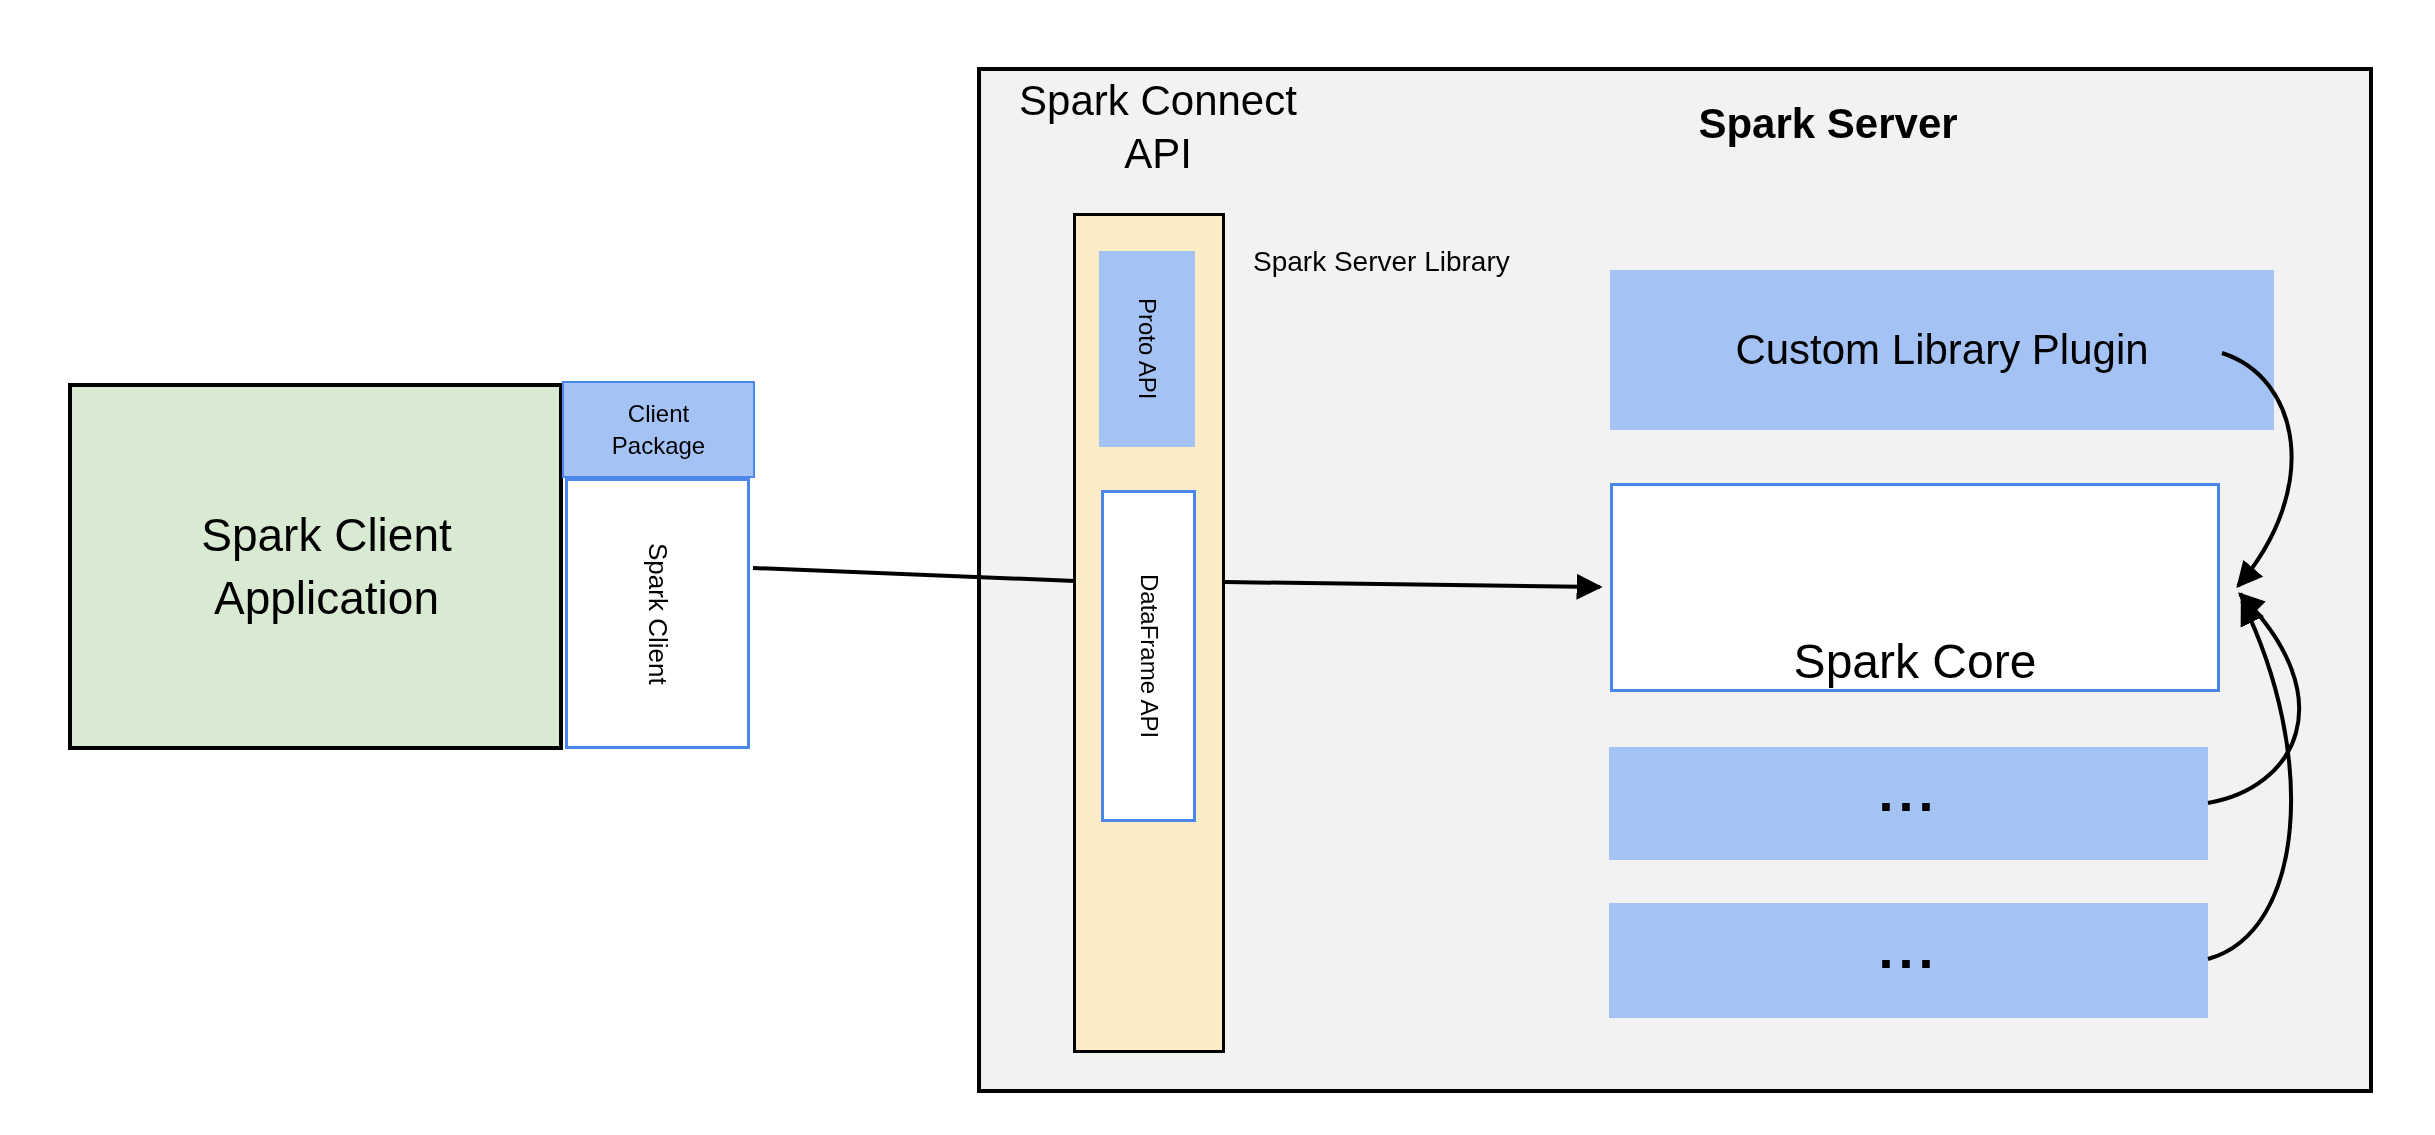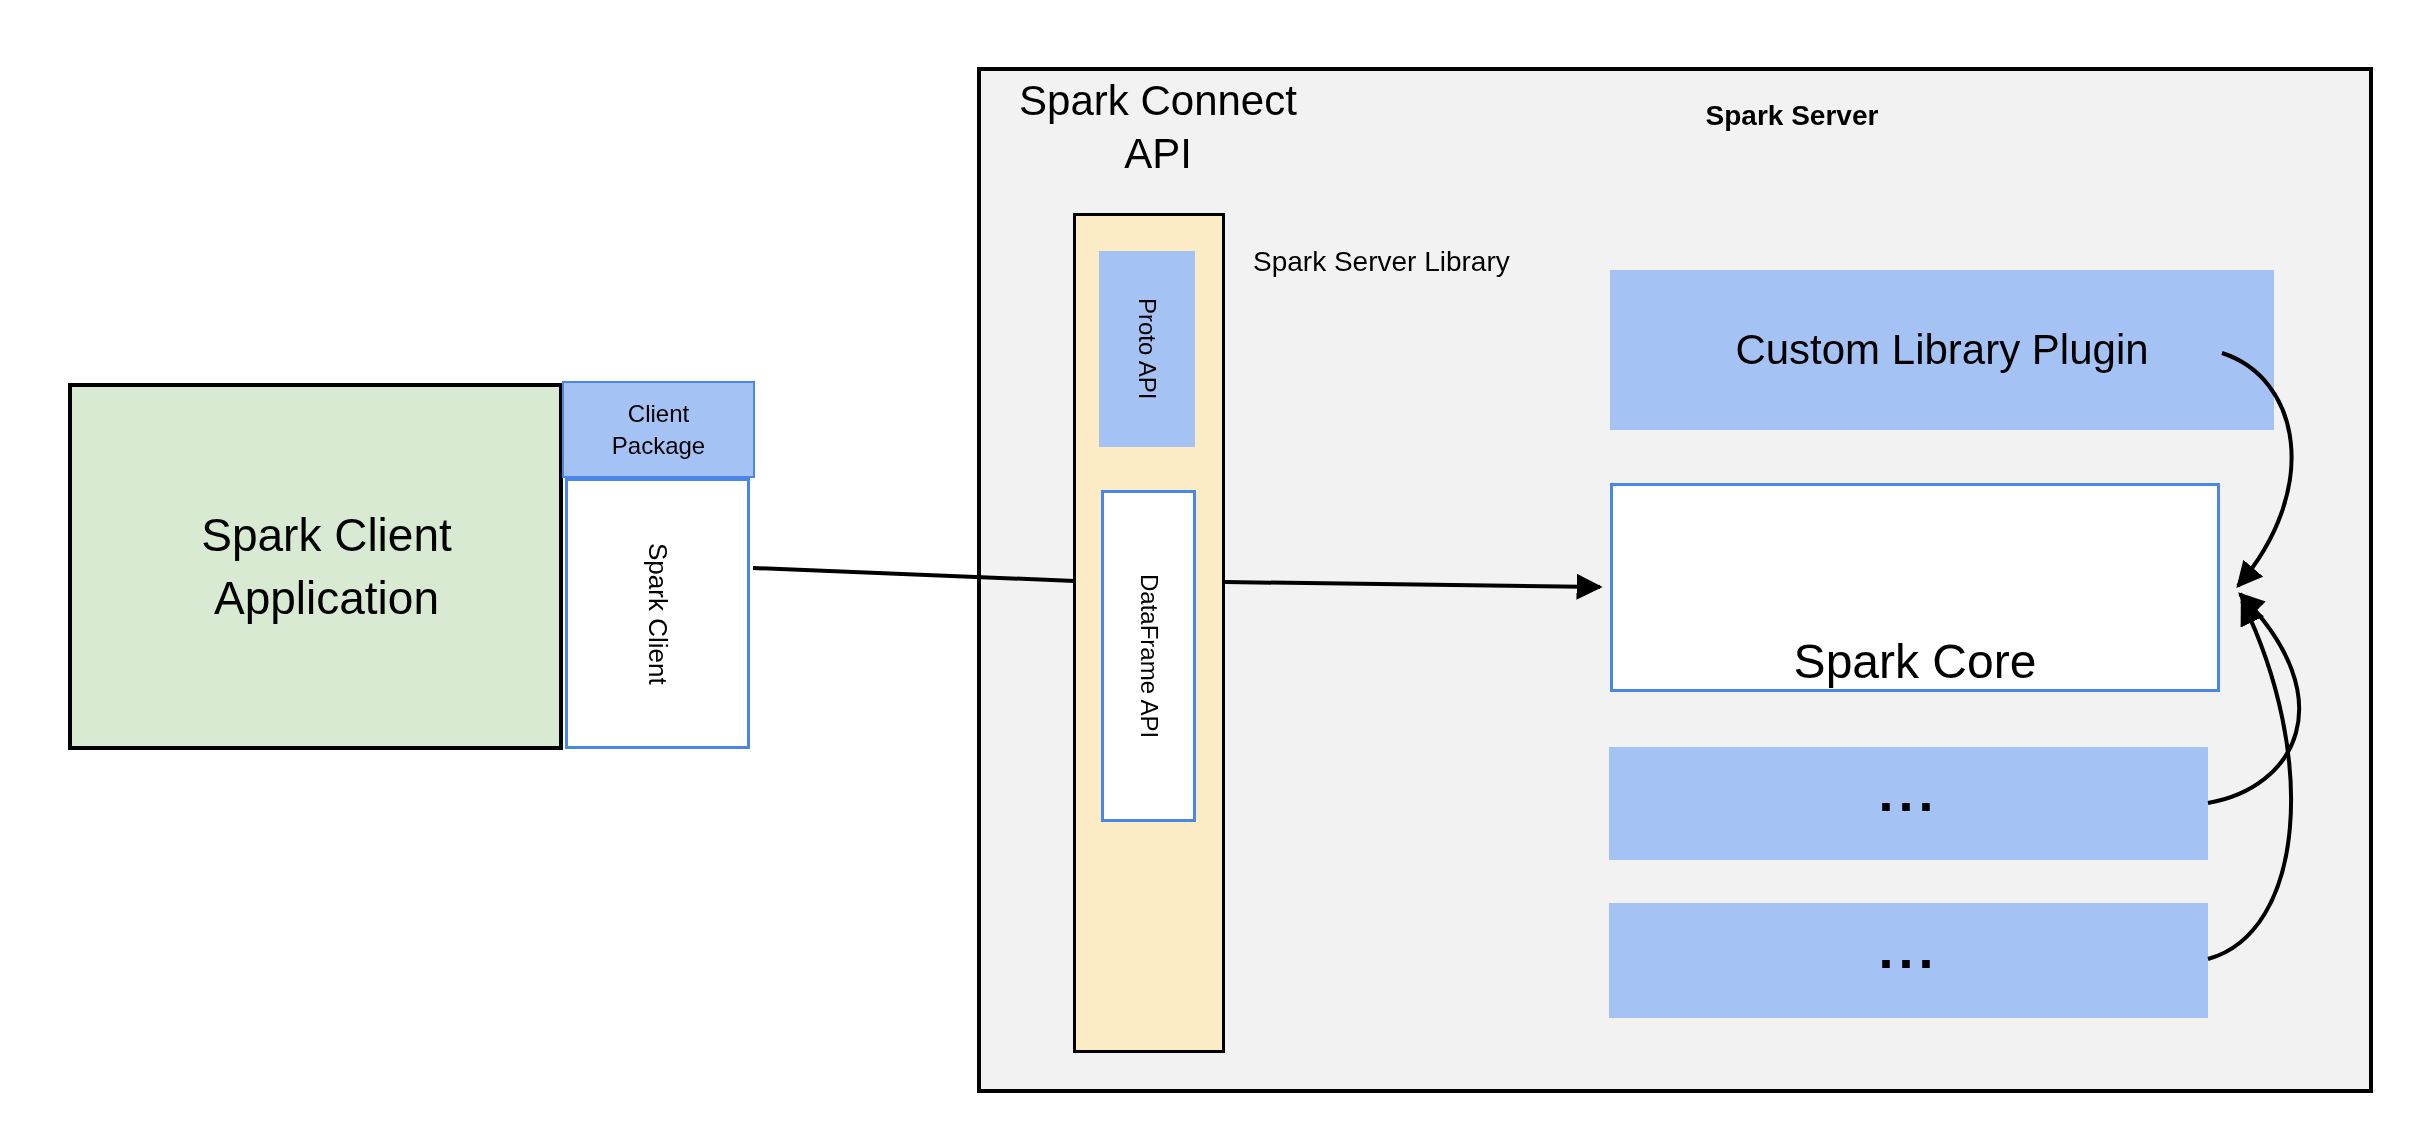--- a/index.html
+++ b/index.html
@@ -49,23 +49,23 @@
     left: 977px; top: 67px; width: 1396px; height: 1026px;
     background: var(--gray_fill);
     border: 4px solid var(--border_black);
   }
   .connect-api-label {
     left: 1008px; top: 75px; width: 300px;
     text-align: center;
     font-size: 42px; line-height: 1.25;
   }
   .server-title {
-    left: 1592px; top: 100px; width: 400px;
+    left: 1628px; top: 100px; width: 400px;
     text-align: center;
-    font-size: 28px; font-weight: bold;
+    font-size: 42px; font-weight: bold;
   }
   .server-library-label {
     left: 1253px; top: 244px; width: 280px;
     text-align: left;
     font-size: 28px; line-height: 1.3;
   }
 
   
   .yellow-box {
     left: 1073px; top: 213px; width: 152px; height: 840px;

